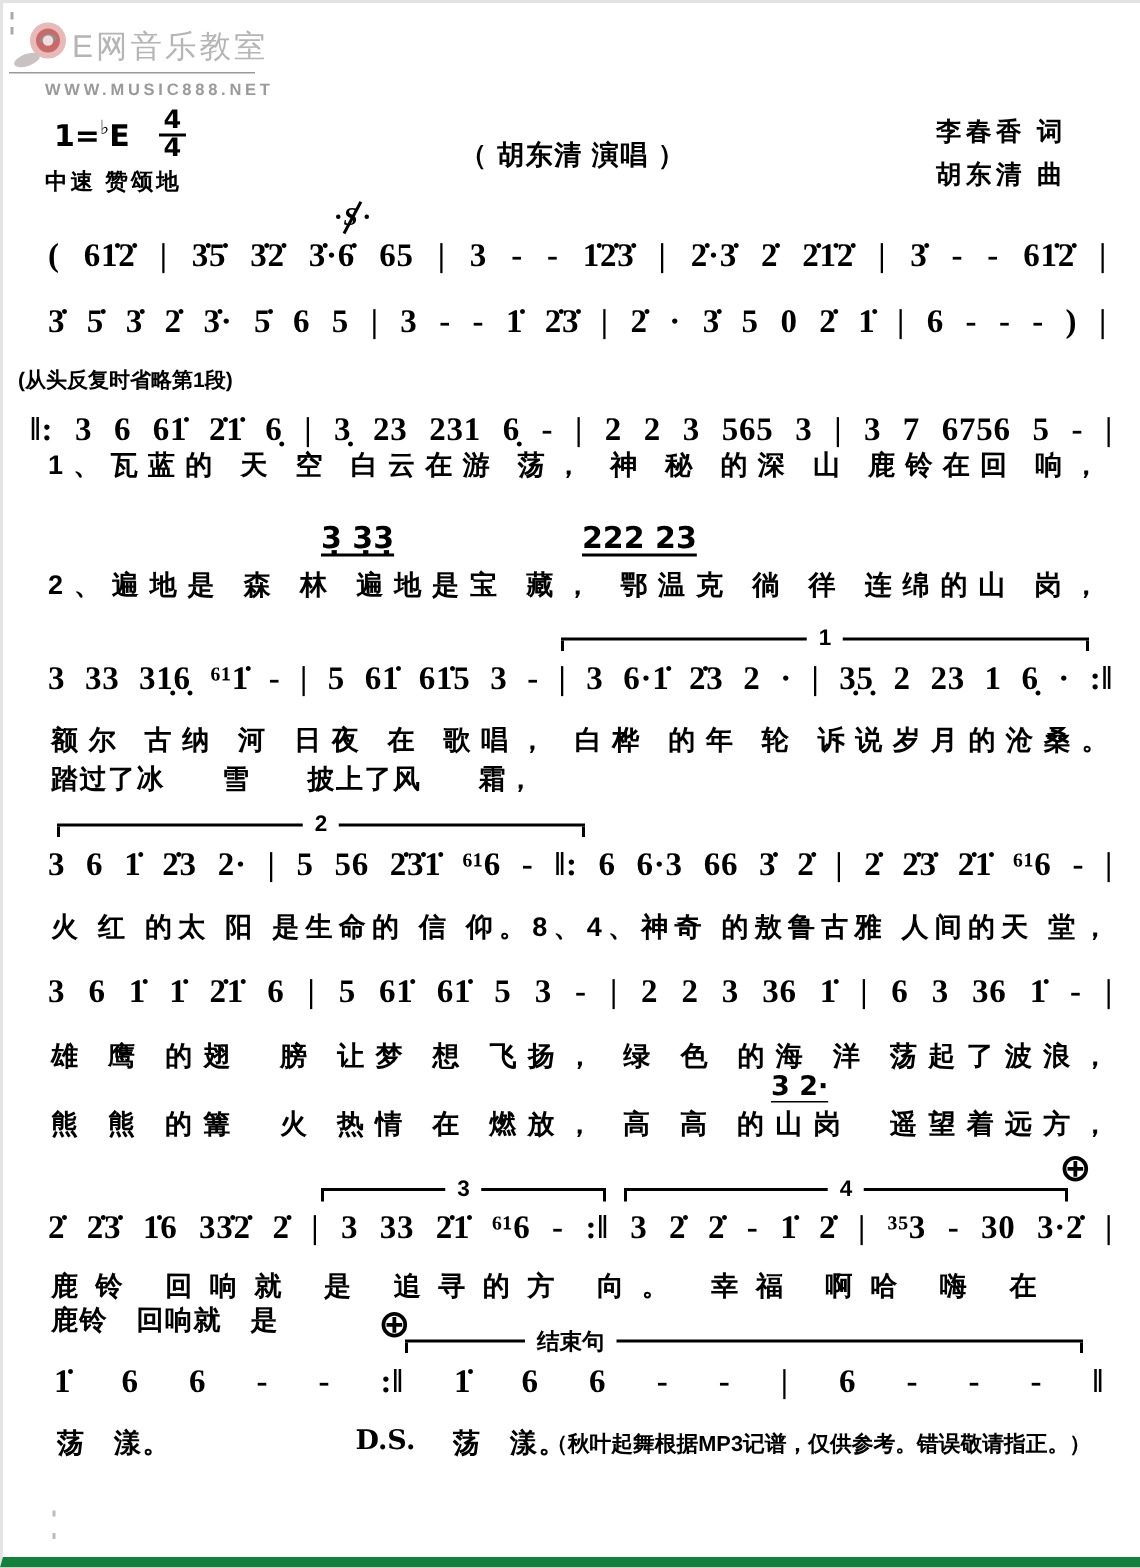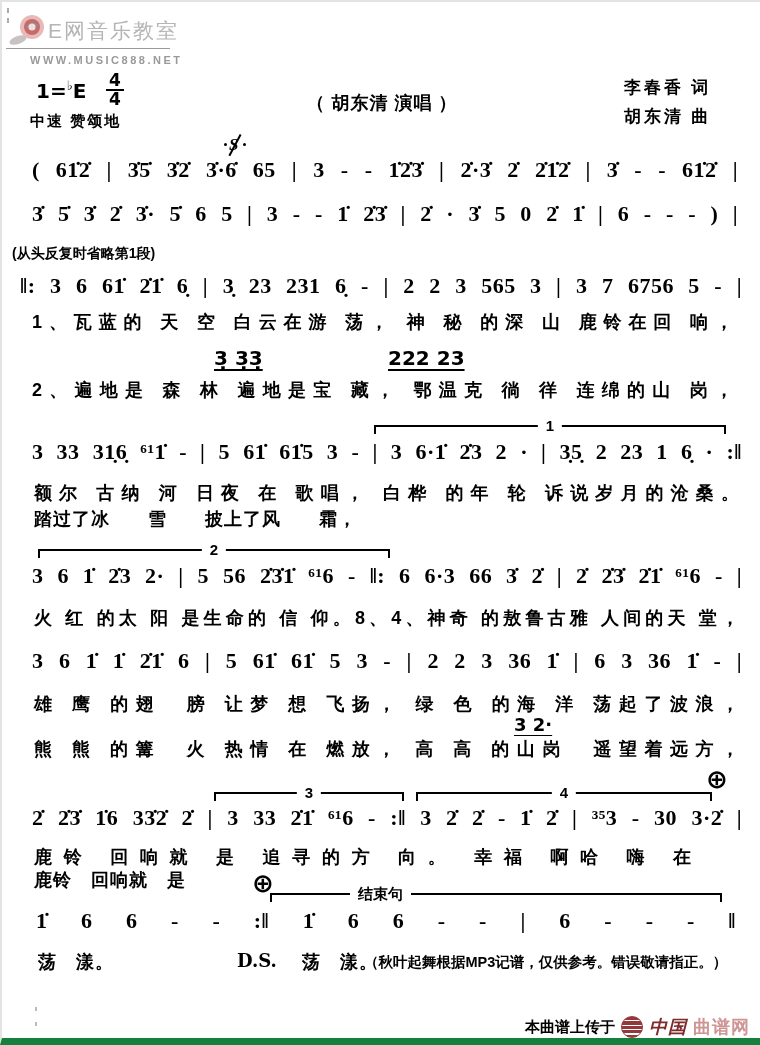--- a/index.html
+++ b/index.html
@@ -99,21 +99,21 @@
       <i class="d1"></i>
       <i class="d2"></i>
   </span>
 
   <div class="abs notation" style="left:30px;top:155px;width:706px;">( 61̇2̇ | 3̇5̇ 3̇2̇ 3̇·6̇ 65 | 3 - - 1̇2̇3̇ | 2̇·3̇ 2̇ 2̇1̇2̇ | 3̇ - - 61̇2̇ |</div>
   <div class="abs notation" style="left:30px;top:199px;width:706px;">3̇ 5̇ 3̇ 2̇ 3̇· 5̇ 6 5 | 3 - - 1̇ 2̇3̇ | 2̇ · 3̇ 5 0 2̇ 1̇ | 6 - - - ) |</div>
 
   <div class="abs hint" style="left:10px;top:243px;">(从头反复时省略第1段)</div>
 
   <div class="abs notation" style="left:18px;top:271px;width:722px;">‖: 3 6 61̇ 2̇1̇ 6̣ | 3̣ 23 231 6̣ - | 2 2 3 565 3 | 3 7 6756 5 - |</div>
-  <div class="abs lyrics stretch" style="left:30px;top:308px;width:702px;">1、瓦蓝的 天 空 白云在游 荡， 神 秘 的深 山 鹿铃在回 响，</div>
+  <div class="abs lyrics stretch" style="left:30px;top:296px;width:702px;">1、瓦蓝的 天 空 白云在游 荡， 神 秘 的深 山 鹿铃在回 响，</div>
   <div class="abs alt-notes" style="left:212px;top:344px;">3̣ 3̣3̣</div>
   <div class="abs alt-notes" style="left:386px;top:344px;">222 23</div>
   <div class="abs lyrics stretch" style="left:30px;top:376px;width:702px;">2、遍地是 森 林 遍地是宝 藏， 鄂温克 徜 徉 连绵的山 岗，</div>
 
   <div class="abs bracket" style="left:372px;top:423px;width:352px;">
     <span class="tickL"></span>
       <span class="tickR"></span>
     <span class="lbl">1</span>
   </div>
   <div class="abs notation" style="left:30px;top:437px;width:710px;">3 33 31̣6̣ ⁶¹1̇ - | 5 61̇ 61̇5 3 - | 3 6·1̇ 2̇3 2 · | 3̣5̣ 2 23 1 6̣ · :‖</div>
@@ -153,20 +153,14 @@
     <span class="tickL"></span>
       <span class="tickR"></span>
     <span class="lbl lbl-left">结束句</span>
   </div>
   <div class="abs notation" style="left:34px;top:906px;width:700px;">1̇ 6 6 - - :‖ 1̇ 6 6 - - | 6 - - - ‖</div>
   <div class="abs lyrics" style="left:36px;top:948px;">荡　漾。</div>
   <div class="abs ds" style="left:235px;top:948px;text-align:center;">D.S.</div>
   <div class="abs lyrics" style="left:300px;top:948px;">荡　漾。</div>
   <div class="abs footnote" style="left:362px;top:951px;">（秋叶起舞根据MP3记谱，仅供参考。错误敬请指正。）</div>
 
-  <div class="abs footer">
-    <span class="uptext">本曲谱上传于</span>
-    <span class="logo-disc"></span>
-    <span class="logo-cn">中国</span>
-    <span class="logo-rest">曲谱网</span>
-  </div>
 
 </div>
 
 </body></html>

